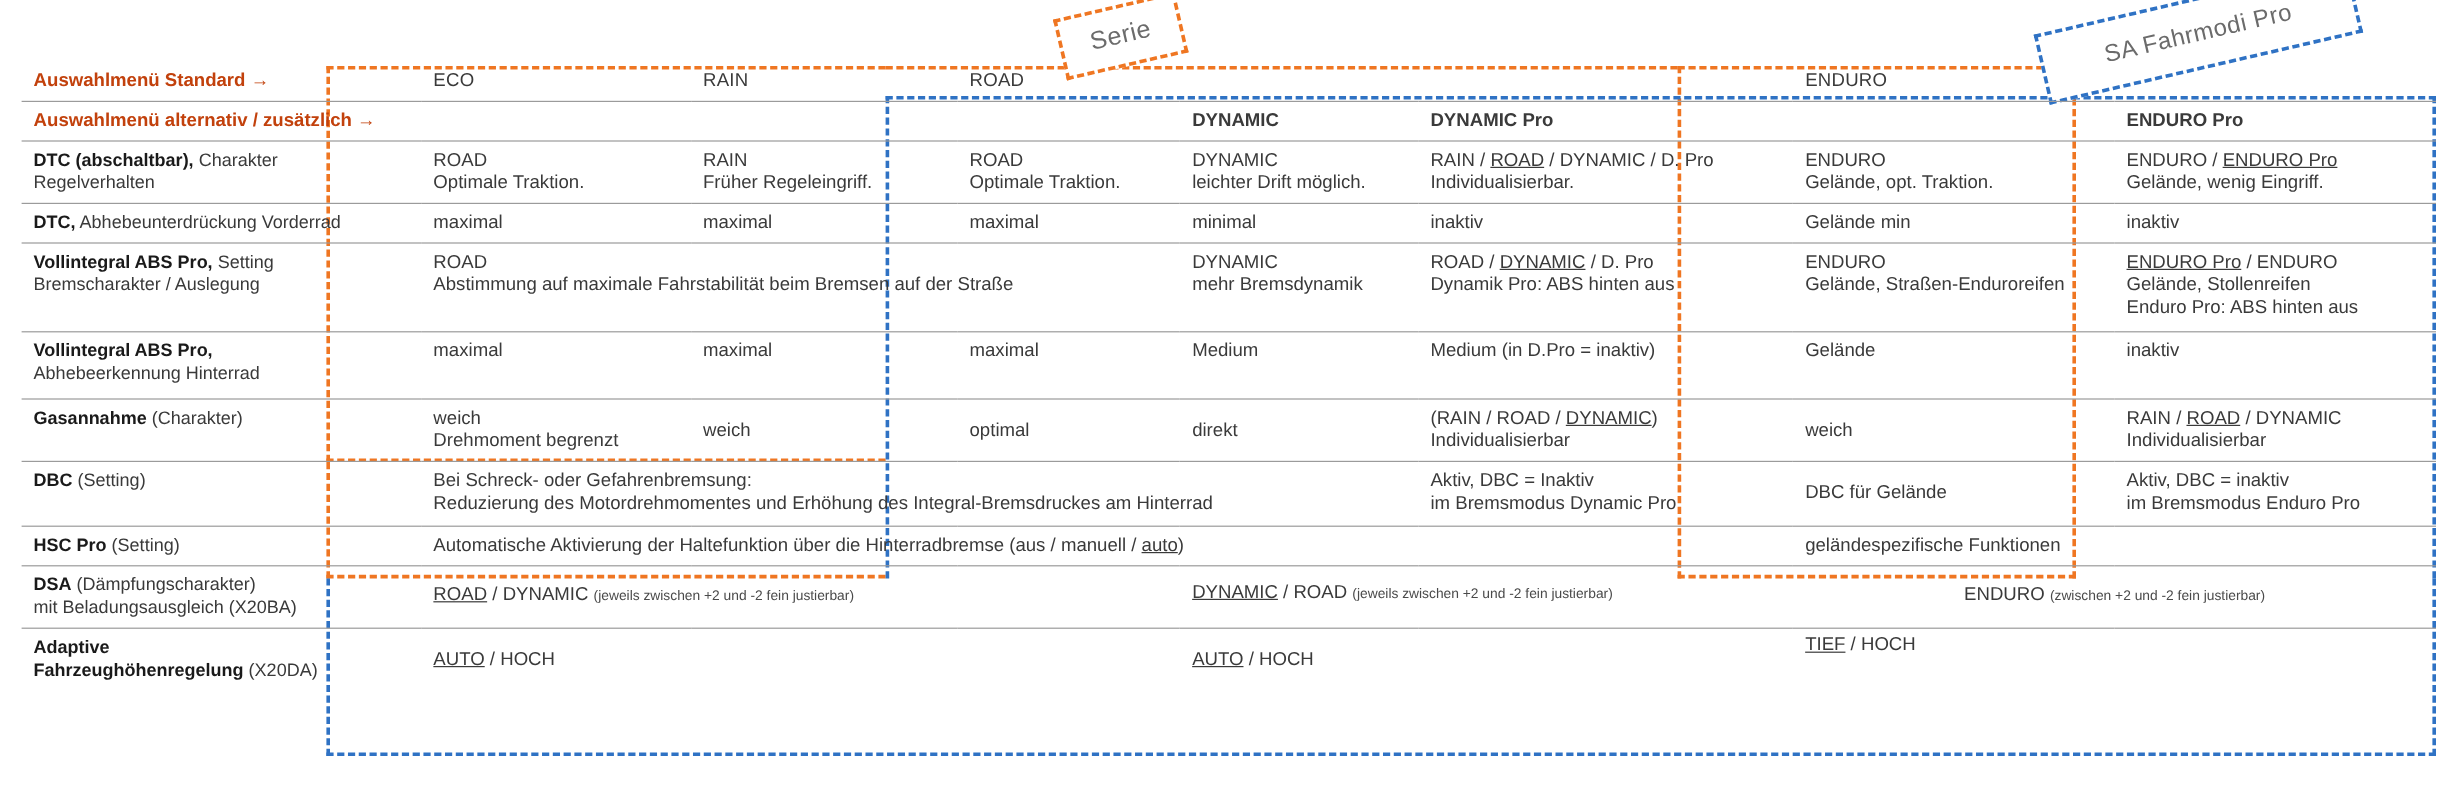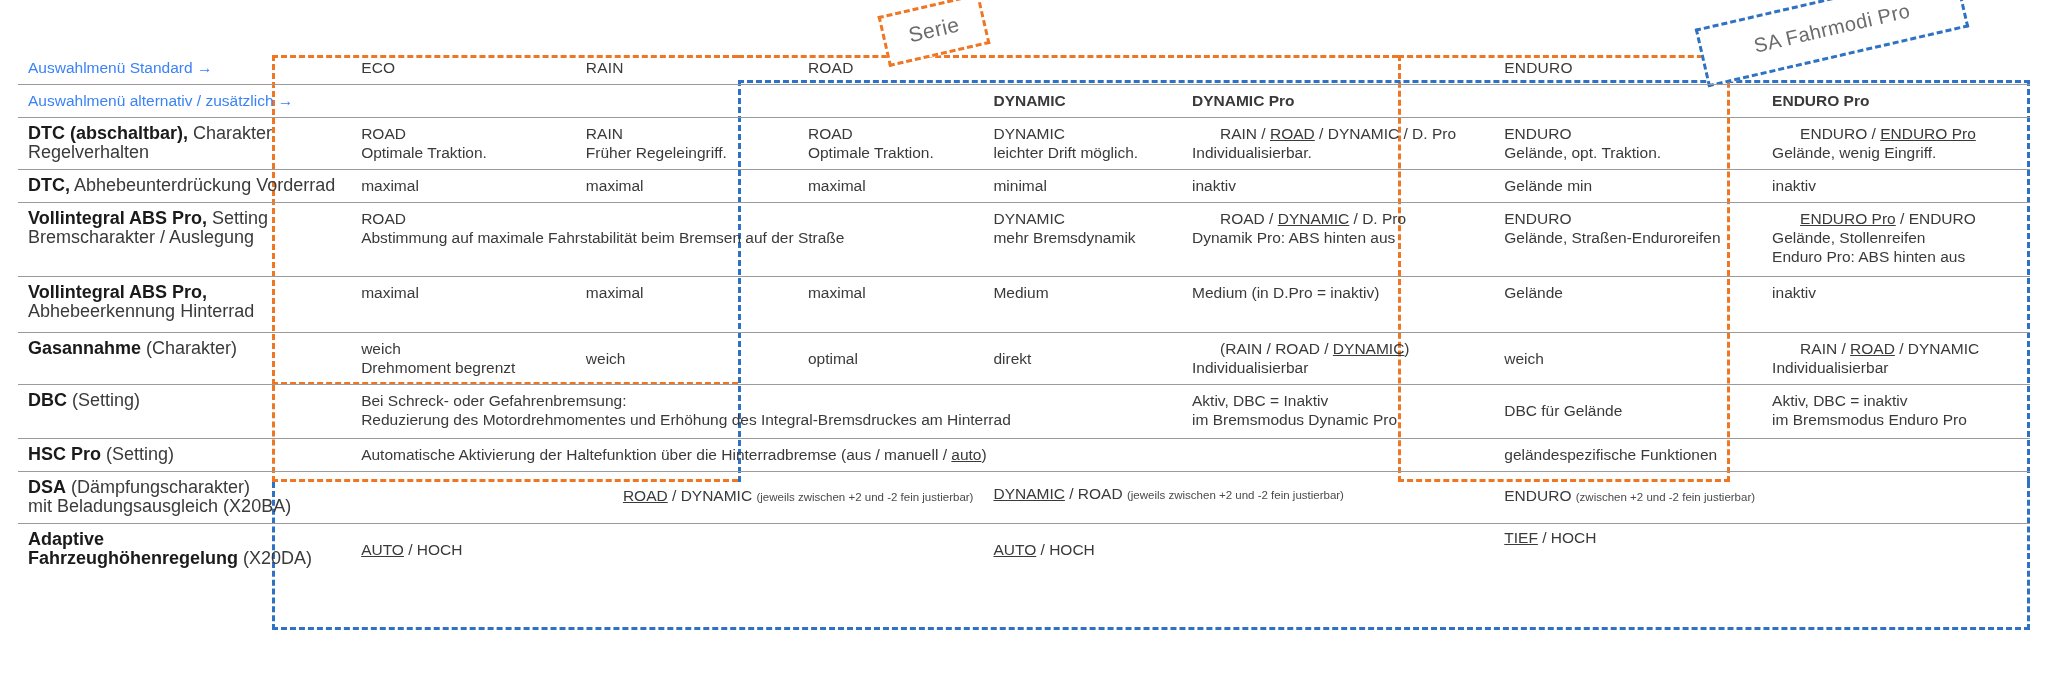--- a/index.html
+++ b/index.html
@@ -32,28 +32,28 @@
   
   col.c-label{width:255px;}
   col.c-eco{width:172px;}
   col.c-rain{width:170px;}
   col.c-road{width:142px;}
   col.c-dyn{width:152px;}
   col.c-dynpro{width:239px;}
   col.c-enduro{width:205px;}
   col.c-enduropro{width:205px;}
 
-  .lbl{ font-size:18px; line-height:19px; color:#3a3a3a; }
+  .lbl{ font-size:15px; line-height:19px; color:#3a3a3a; }
   .lbl b{ color:#1a1a1a; font-weight:bold; }
-  .hdr-lbl{ font-weight:normal; color:#3b82f6; font-size:15.5px;}
+  .hdr-lbl{ font-weight:bold; color:#c2410c; font-size:15.5px;}
   .colhdr{ font-weight:normal; color:#111; text-align:center; font-size:15.5px; letter-spacing:.2px;}
   .colhdr-left{ font-weight:bold; color:#111; text-align:left; font-size:15.5px;}
   .cell{ white-space:pre-line; }
   .small{ font-size:11.5px; line-height:14px; color:#4a4a4a; }
-  .nowrap{white-space:nowrap;margin-left:28px;}
+  .nowrap{white-space:nowrap;}
 
   
   .dash{
     position:absolute;
     box-sizing:border-box;
     pointer-events:none;
   }
   .dash-orange{ border:3px dashed #ef7622; }
   .dash-blue{ border:3px dashed #2f72c4; }
 
@@ -245,29 +245,29 @@
         <td colspan="5">
           <span>Automatische Aktivierung der Haltefunktion über die Hinterradbremse (aus / manuell / </span><u>auto</u><span>)</span>
         </td>
         <td colspan="2" class="cell">geländespezifische Funktionen</td>
       </tr>
 
       <tr class="rowline" style="height:46px;">
         <td>
           <span class="lbl"><b>DSA</b><span> (Dämpfungscharakter)</span><br><span>mit Beladungsausgleich (X20BA)</span></span>
         </td>
-        <td colspan="3" style="padding-top:14px;text-align:right;">
+        <td colspan="3" style="padding-top:14px;">
           <u>ROAD</u><span> / DYNAMIC</span>
           <span class="small">(jeweils zwischen +2 und -2 fein justierbar)</span>
         </td>
         <td colspan="2" style="padding-top:12px;">
           <u>DYNAMIC</u><span> / ROAD</span>
           <span class="small">(jeweils zwischen +2 und -2 fein justierbar)</span>
         </td>
-        <td colspan="2" style="padding-top:14px;">
+        <td colspan="2" style="padding-top:14px;text-align:center;">
           <span>ENDURO</span>
           <span class="small">(zwischen +2 und -2 fein justierbar)</span>
         </td>
       </tr>
 
       <tr class="rowline" style="height:50px;">
         <td>
           <span class="lbl"><b>Adaptive</b><br><b>Fahrzeughöhenregelung</b><span> (X20DA)</span></span>
         </td>
         <td colspan="3" style="padding-top:16px;">

